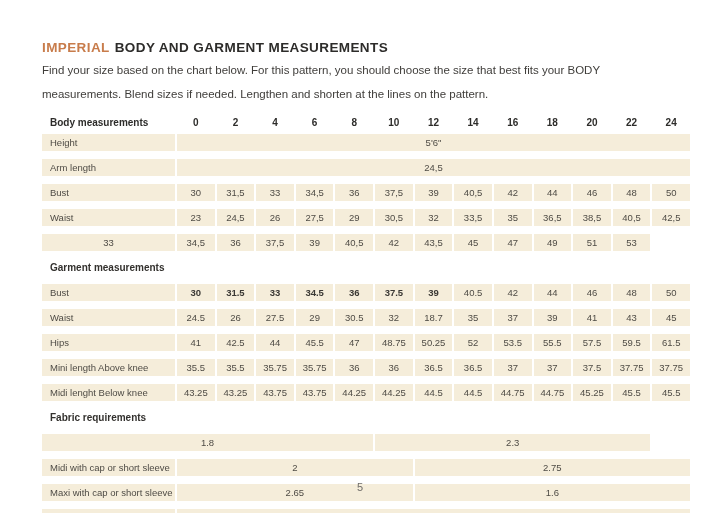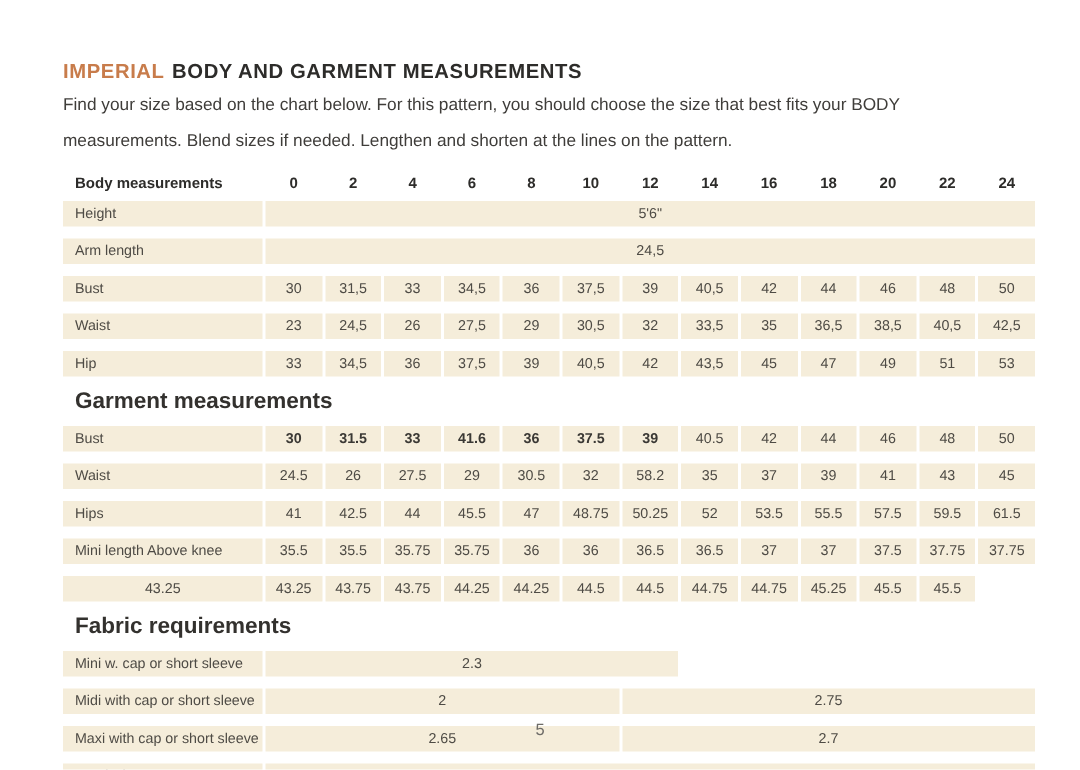--- a/index.html
+++ b/index.html
@@ -36,21 +36,21 @@
   .span13 { grid-column:span 13; }
   .span6  { grid-column:span 6; }
   .span7  { grid-column:span 7; }
   .span14 { grid-column:1 / -1; }
 
   
   .trow.header .cell, .trow.section .cell { background:transparent; }
   .trow.header { margin-bottom:3px; }
   .trow.header .label { font-weight:700; font-size:10px; color:#2d2c2a; }
   .trow.header .hsize { font-weight:700; font-size:10px; color:#2d2c2a; }
-  .trow.section .label { font-weight:600; font-size:15px; color:#33312e; }
+  .trow.section .label { font-weight:600; font-size:10px; color:#33312e; }
 
   .trow.tall .cell { height:30px; }
   .trow.tall .label {
     white-space:normal; line-height:11.5px; padding-top:3px; padding-bottom:3px;
     align-items:center;
   }
 
   .page-number {
     position:absolute; left:0; top:481px; width:720px;
     text-align:center; font-size:11px; color:#6e6c68;
@@ -116,21 +116,20 @@
         <div class="cell ">30,5</div>
         <div class="cell ">32</div>
         <div class="cell ">33,5</div>
         <div class="cell ">35</div>
         <div class="cell ">36,5</div>
         <div class="cell ">38,5</div>
         <div class="cell ">40,5</div>
         <div class="cell ">42,5</div>
       </div>
       <div class="trow cells">
-        <div class="cell label">Hip</div>
         <div class="cell ">33</div>
         <div class="cell ">34,5</div>
         <div class="cell ">36</div>
         <div class="cell ">37,5</div>
         <div class="cell ">39</div>
         <div class="cell ">40,5</div>
         <div class="cell ">42</div>
         <div class="cell ">43,5</div>
         <div class="cell ">45</div>
         <div class="cell ">47</div>
@@ -139,40 +138,40 @@
         <div class="cell ">53</div>
       </div>
       <div class="trow section">
         <div class="cell label span14">Garment measurements</div>
       </div>
       <div class="trow cells">
         <div class="cell label">Bust</div>
         <div class="cell bold">30</div>
         <div class="cell bold">31.5</div>
         <div class="cell bold">33</div>
-        <div class="cell bold">41.6</div>
+        <div class="cell bold">34.5</div>
         <div class="cell bold">36</div>
         <div class="cell bold">37.5</div>
         <div class="cell bold">39</div>
         <div class="cell ">40.5</div>
         <div class="cell ">42</div>
         <div class="cell ">44</div>
         <div class="cell ">46</div>
         <div class="cell ">48</div>
         <div class="cell ">50</div>
       </div>
       <div class="trow cells">
         <div class="cell label">Waist</div>
         <div class="cell ">24.5</div>
         <div class="cell ">26</div>
         <div class="cell ">27.5</div>
         <div class="cell ">29</div>
         <div class="cell ">30.5</div>
         <div class="cell ">32</div>
-        <div class="cell ">58.2</div>
+        <div class="cell ">18.7</div>
         <div class="cell ">35</div>
         <div class="cell ">37</div>
         <div class="cell ">39</div>
         <div class="cell ">41</div>
         <div class="cell ">43</div>
         <div class="cell ">45</div>
       </div>
       <div class="trow cells">
         <div class="cell label">Hips</div>
         <div class="cell ">41</div>
@@ -199,50 +198,51 @@
         <div class="cell ">36</div>
         <div class="cell ">36.5</div>
         <div class="cell ">36.5</div>
         <div class="cell ">37</div>
         <div class="cell ">37</div>
         <div class="cell ">37.5</div>
         <div class="cell ">37.75</div>
         <div class="cell ">37.75</div>
       </div>
       <div class="trow cells">
+        <div class="cell label">Midi lenght Below knee</div>
         <div class="cell ">43.25</div>
         <div class="cell ">43.25</div>
         <div class="cell ">43.75</div>
         <div class="cell ">43.75</div>
         <div class="cell ">44.25</div>
         <div class="cell ">44.25</div>
         <div class="cell ">44.5</div>
         <div class="cell ">44.5</div>
         <div class="cell ">44.75</div>
         <div class="cell ">44.75</div>
         <div class="cell ">45.25</div>
         <div class="cell ">45.5</div>
         <div class="cell ">45.5</div>
       </div>
       <div class="trow section">
         <div class="cell label span14">Fabric requirements</div>
       </div>
       <div class="trow split">
-        <div class="cell label">Mini w. cap or short sleeve</div>
+        <div class="cell span6">1.8</div>
         <div class="cell span7">2.3</div>
       </div>
       <div class="trow split">
         <div class="cell label">Midi with cap or short sleeve</div>
         <div class="cell span6">2</div>
         <div class="cell span7">2.75</div>
       </div>
       <div class="trow split">
         <div class="cell label">Maxi with cap or short sleeve</div>
         <div class="cell span6">2.65</div>
-        <div class="cell span7">2.7</div>
+        <div class="cell span7">1.6</div>
       </div>
       <div class="trow span">
         <div class="cell label">Interfacing 35" x</div>
         <div class="cell span13">10"</div>
       </div>
       <div class="trow span">
         <div class="cell label">Buttons dia. 3/4"</div>
         <div class="cell span13">4</div>
       </div>
     </div>

